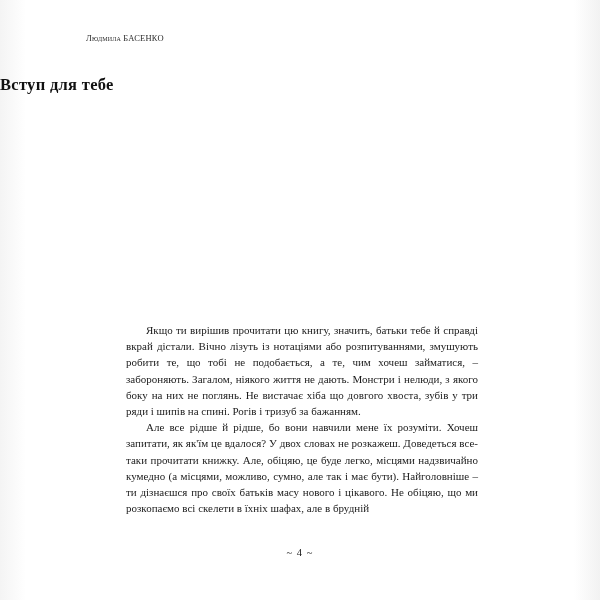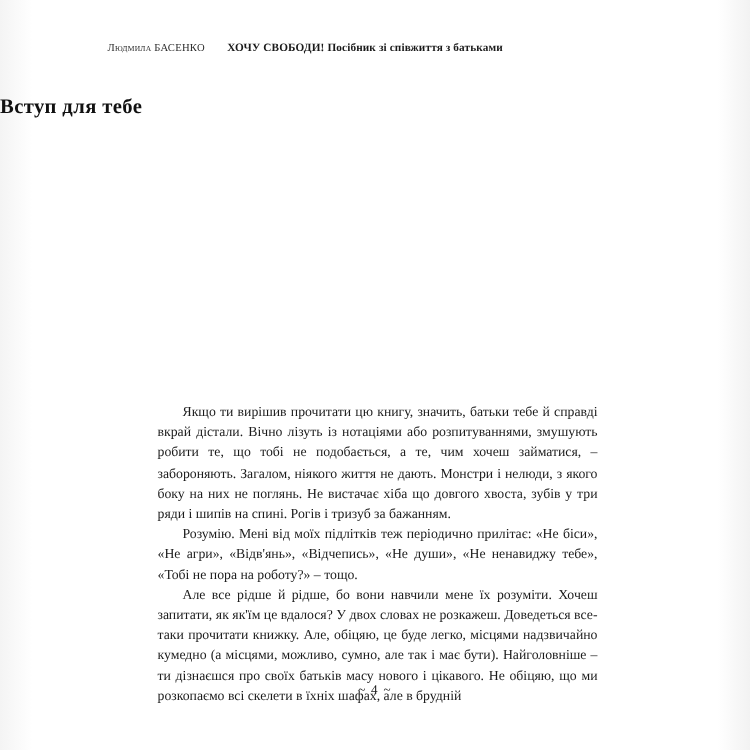--- a/index.html
+++ b/index.html
@@ -97,25 +97,23 @@
   }
 </style>
 </head>
 <body>
 
 <div class="page">
   <div class="paper"></div>
 
   <div class="header">
     <span class="header-author">Людмила БАСЕНКО</span>
-    <span class="header-title">ХОЧУ СВОБОДИ! Посібник зі співжиття з батьками</span>
   </div>
 
   <div class="chapter-title">Вступ для тебе</div>
 
   <div class="body-text">
     <p>Якщо ти вирішив прочитати цю книгу, значить, батьки тебе й справді вкрай дістали. Вічно лізуть із нотаціями або розпитуваннями, змушують робити те, що тобі не подобається, а те, чим хочеш займати­ся, – забороняють. Загалом, ніякого життя не дають. Монстри і нелюди, з якого боку на них не поглянь. Не вистачає хіба що довгого хвоста, зубів у три ряди і шипів на спині. Рогів і тризуб за бажанням.</p>
-    <p>Розумію. Мені від моїх підлітків теж періодично прилітає: «Не біси», «Не агри», «Відв'янь», «Відчепись», «Не души», «Не ненавиджу тебе», «Тобі не пора на роботу?» – тощо.</p>
     <p>Але все рідше й рідше, бо вони навчили мене їх розуміти. Хочеш запитати, як як'їм це вдалося? У двох словах не розкажеш. Доведеться все-таки прочитати книжку. Але, обіцяю, це буде легко, місцями над­звичайно кумедно (а місцями, можливо, сумно, але так і має бути). Найголовніше – ти дізнаєшся про своїх батьків масу нового і цікавого. Не обіцяю, що ми розкопаємо всі скелети в їхніх шафах, але в брудній</p>
   </div>
 
   <div class="folio">~ 4 ~</div>
 </div>
 
 </body></html>

